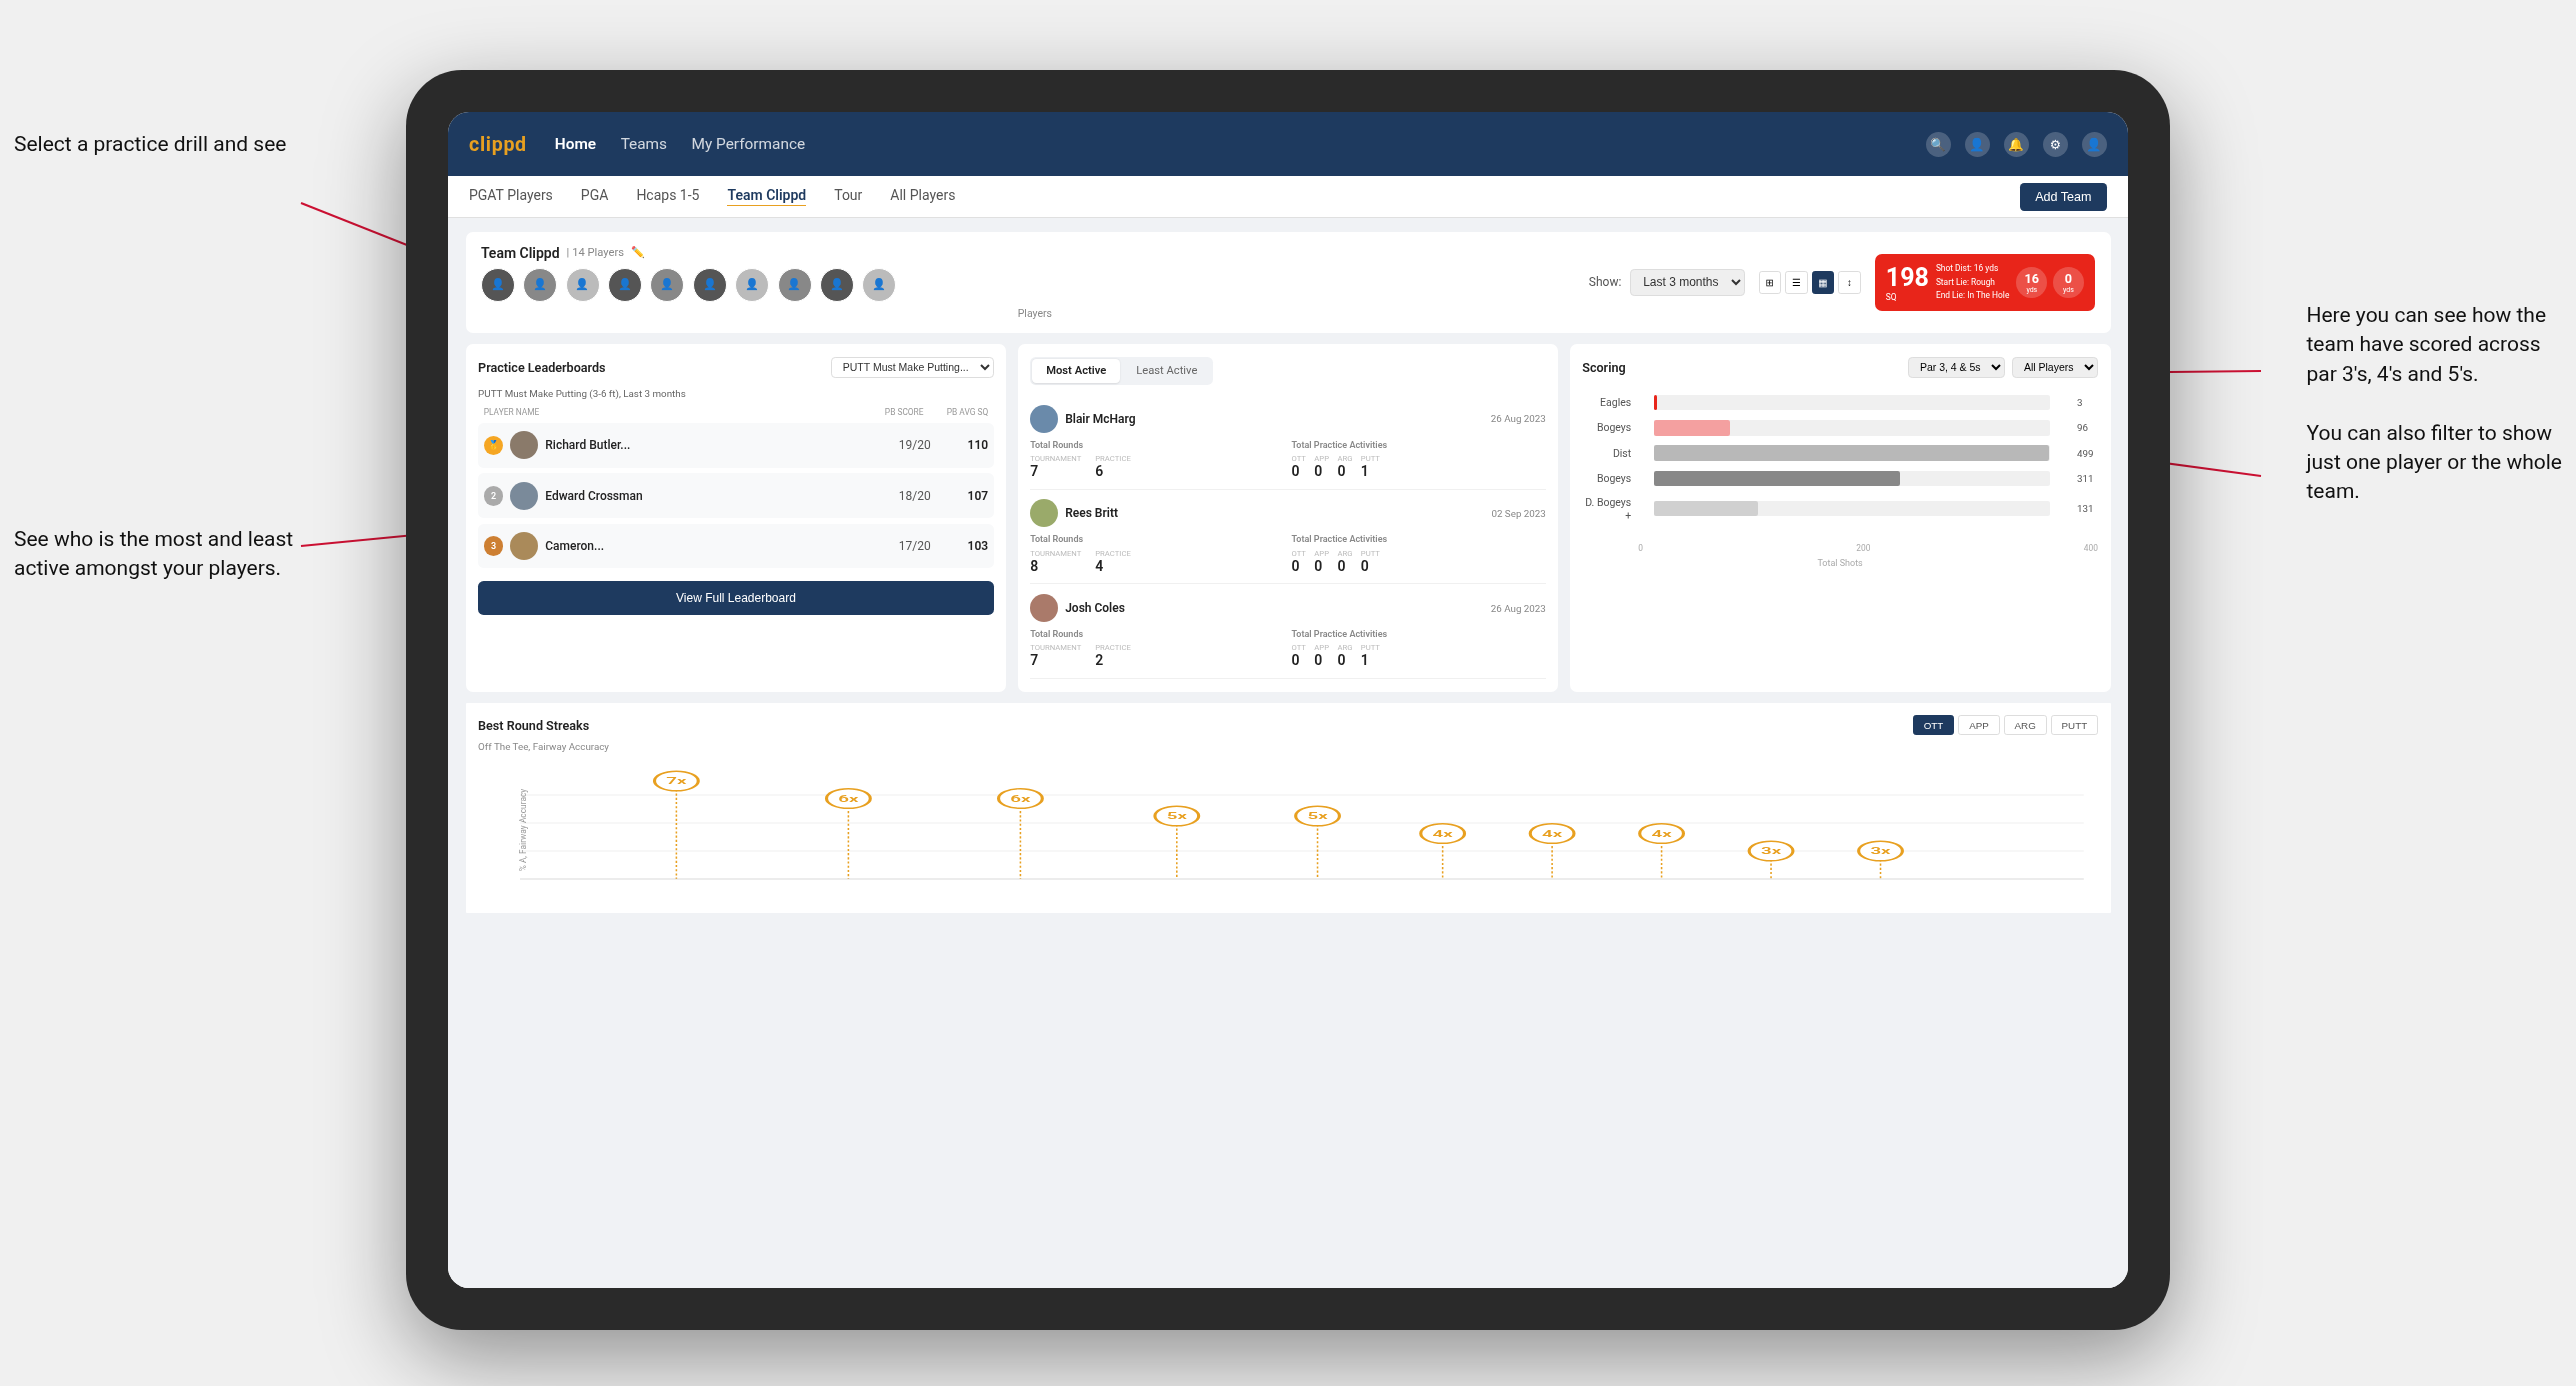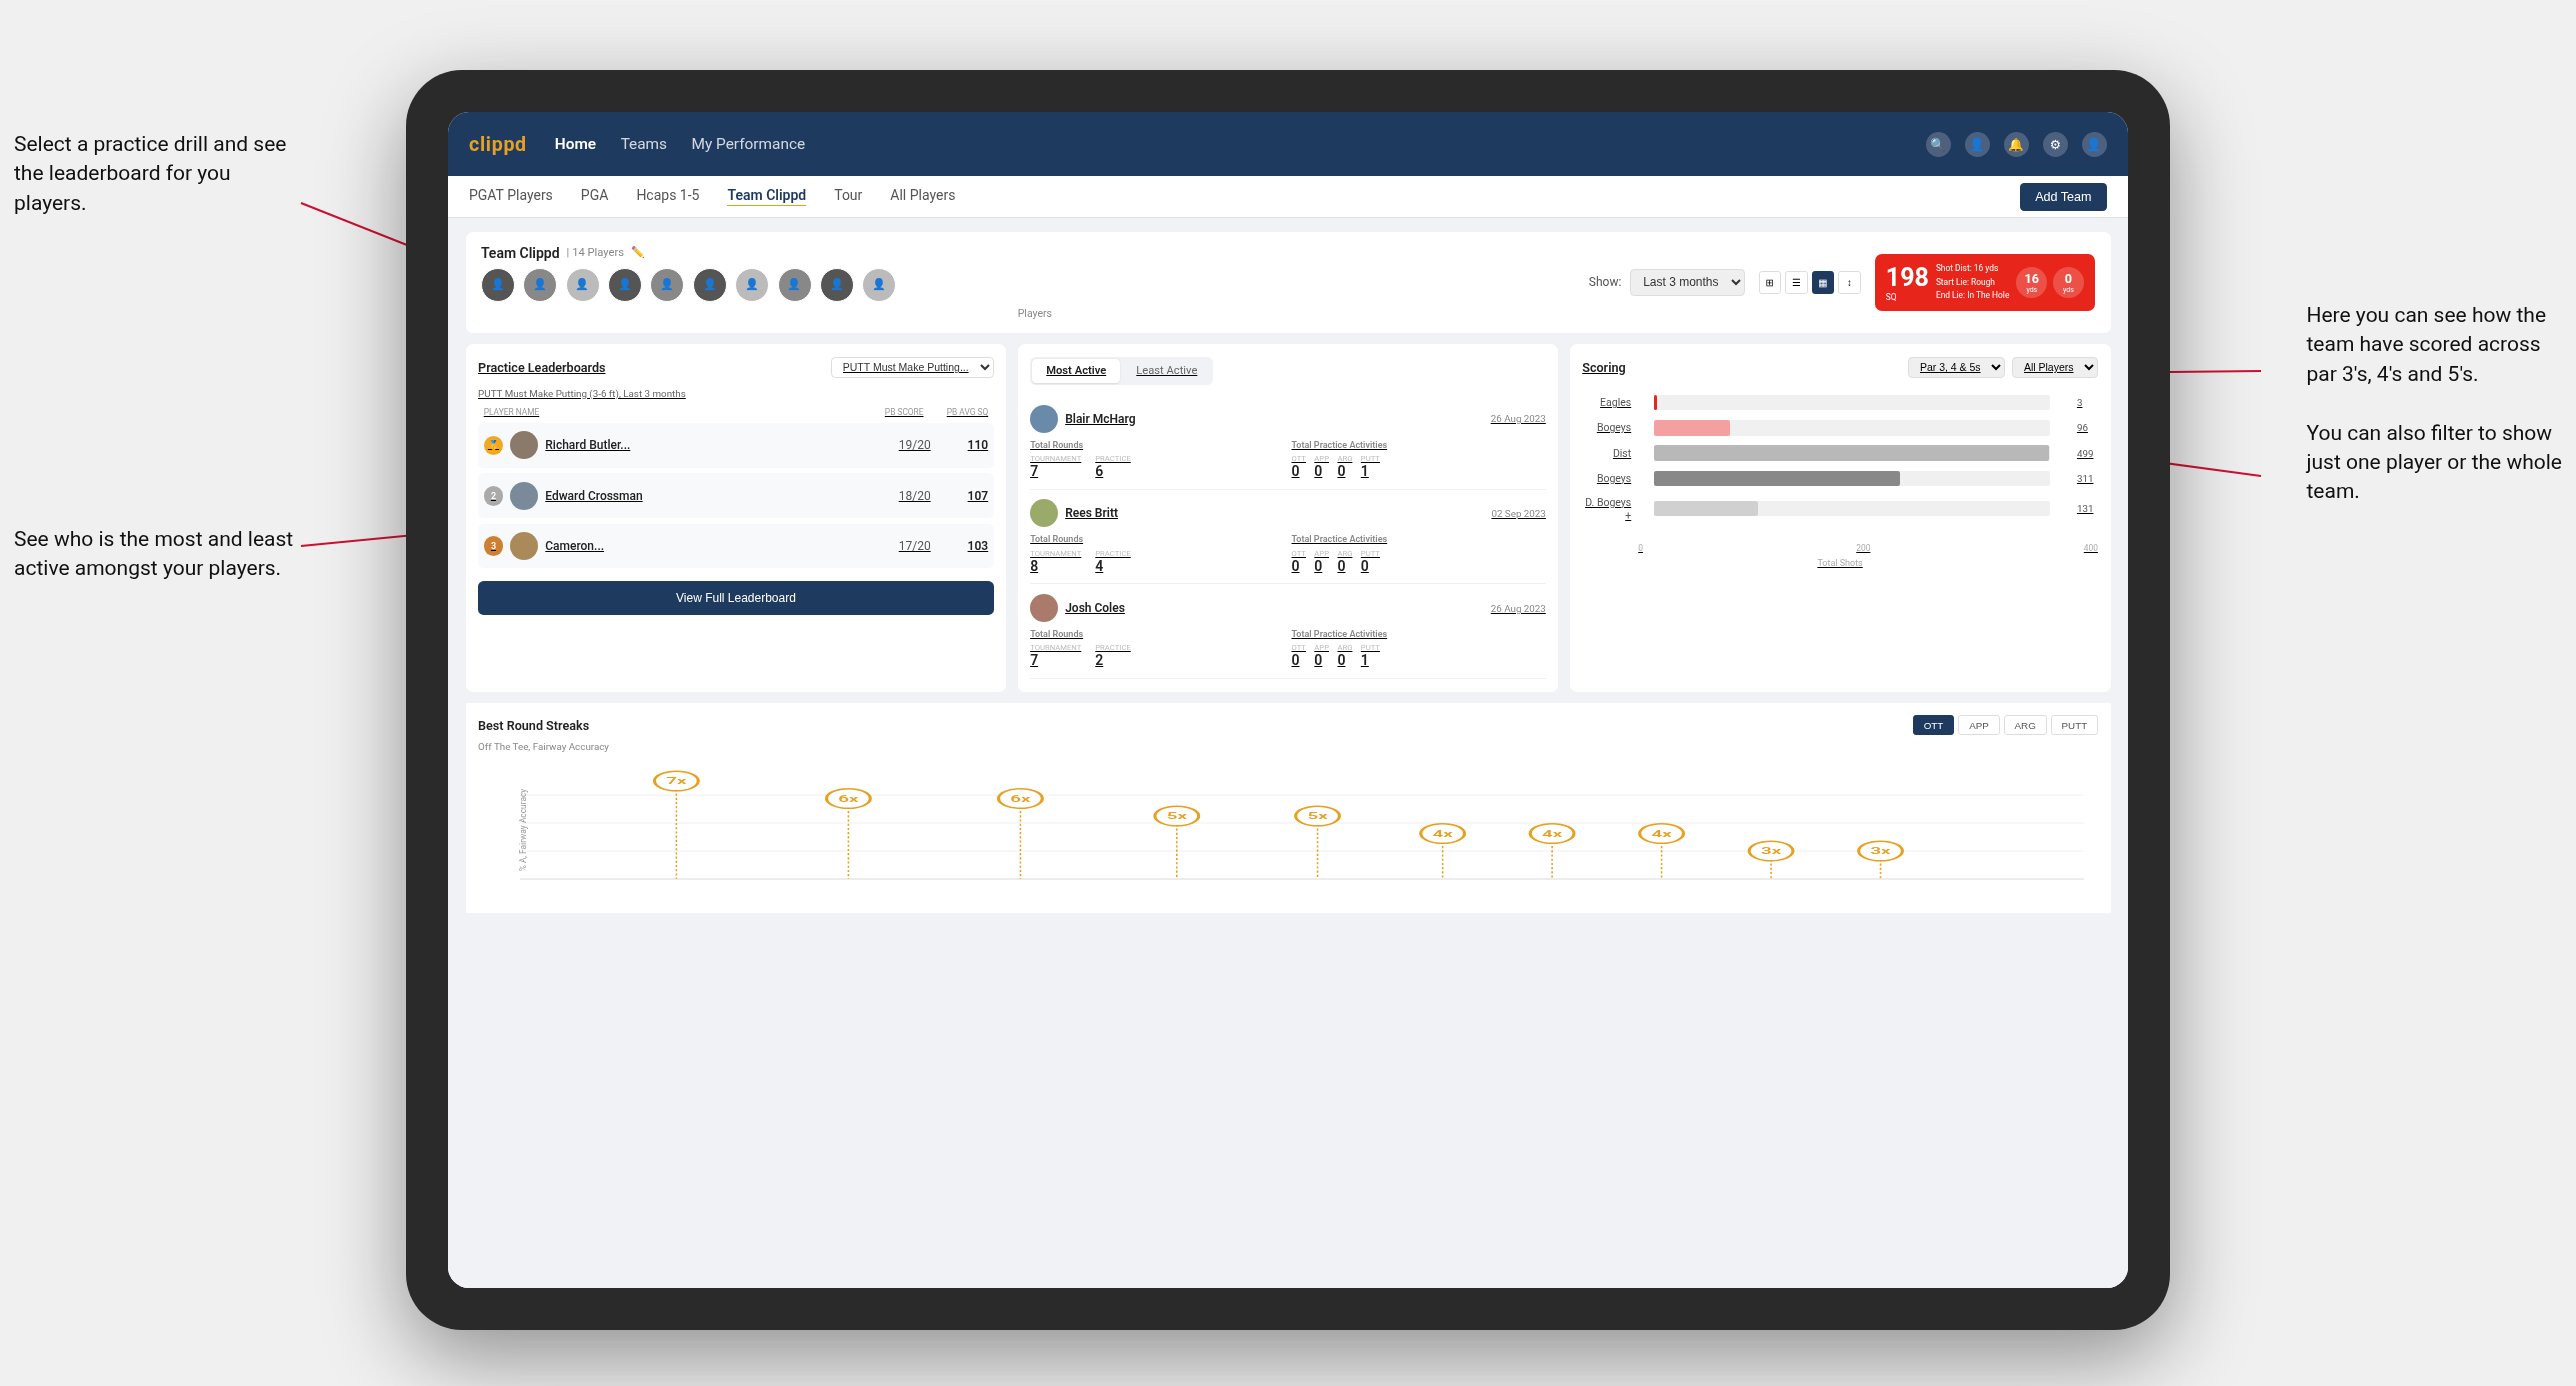--- a/index.html
+++ b/index.html
@@ -216,21 +216,20 @@
       display: grid;
       grid-template-columns: 1fr 1fr 1fr;
       gap: 11.2px;
       margin-bottom: 11.2px;
     }
 
     .panel {
       background: #fff;
       border-radius: 7px;
       padding: 12.6px;
-      text-decoration: underline;
     }
     .panel-header {
       display: flex;
       align-items: center;
       justify-content: space-between;
       margin-bottom: 9.8px;
     }
     .panel-title {
       font-size: 12.6px;
       font-weight: 600;
@@ -483,21 +482,20 @@
   <polygon points="1050,720 1025,710 1040,735" fill="#cc1133"></polygon>
 
   <line x1="3230" y1="530" x2="2340" y2="540" stroke="#cc1133" stroke-width="3"></line>
   <polygon points="2340,540 2365,525 2360,555" fill="#cc1133"></polygon>
 
   <line x1="3230" y1="680" x2="2340" y2="560" stroke="#cc1133" stroke-width="3"></line>
 </svg>
 
 <div class="annotation" style="position:absolute; top:130px; left:14px; font-size:21px;">
   <div>Select a practice drill and see</div>
-  <div>the leaderboard for you players.</div>
 </div>
 
 <div class="annotation" style="position:absolute; top:525px; left:14px; font-size:21px;">
   <div>See who is the most and least</div>
   <div>active amongst your players.</div>
 </div>
 
 <div class="annotation" style="position:absolute; top:301px; right:14px; text-align:left; font-size:21px;">
   <div>Here you can see how the</div>
   <div>team have scored across</div>

